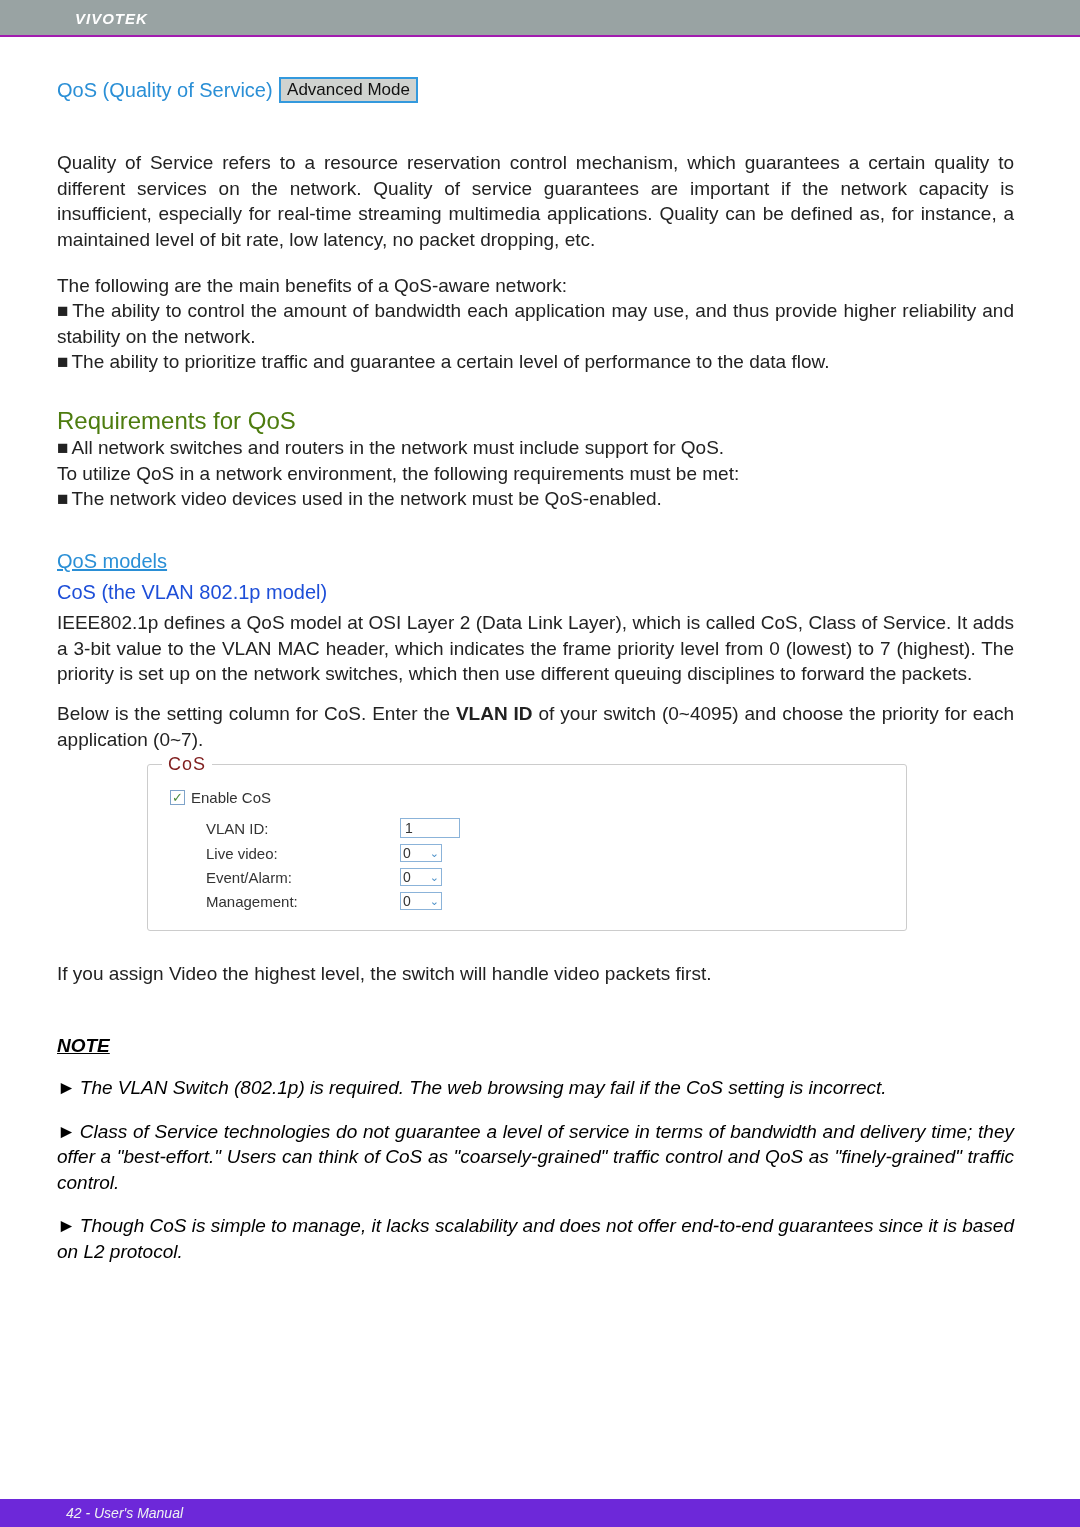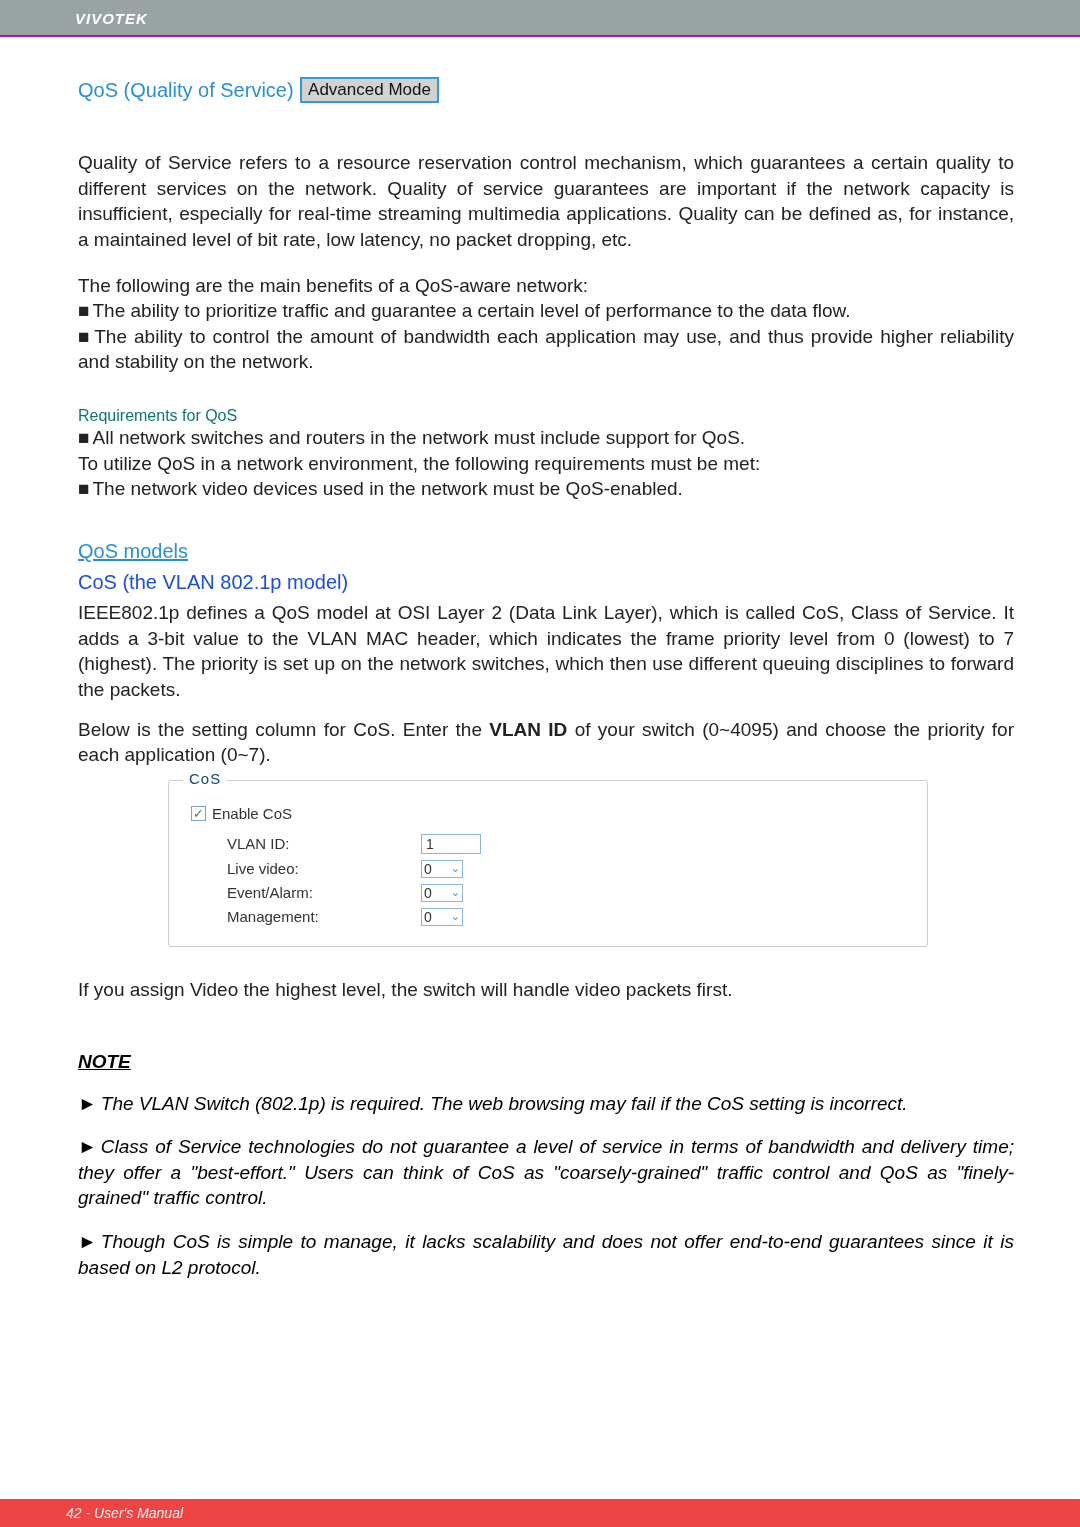--- a/index.html
+++ b/index.html
@@ -18,21 +18,21 @@
     }
     .header-bar .brand {
       color: #fff;
       font-weight: bold;
       font-style: italic;
       font-size: 15px;
       padding-left: 75px;
       letter-spacing: 1px;
     }
     .content {
-      padding: 40px 66px 0 78px;
+      padding: 40px 66px 0 57px;
     }
     .section-title {
       color: #2a8fd6;
       font-size: 20px;
       font-weight: normal;
       display: inline;
     }
     .badge-box {
       display: inline-block;
       border: 2px solid #3399dd;
@@ -52,22 +52,22 @@
     }
     .para-block { margin-bottom: 20px; margin-top: 47px; }
     .list-line {
       color: #222;
       font-size: 19px;
       line-height: 1.35;
       text-align: justify;
     }
     .bullet { padding-right: 3px; }
     .requirements-title {
-      color: #0f766e;
-      font-size: 16px;
+      color: #4d7c0f;
+      font-size: 24px;
       margin-top: 32px;
     }
     .qos-models {
       color: #2a8fd6;
       font-size: 20px;
       text-decoration: underline;
       margin-top: 38px;
       display: inline-block;
     }
     .cos-title {
@@ -83,23 +83,23 @@
       border: 1px solid #ccc;
       border-radius: 3px;
       padding: 18px 22px 14px 22px;
     }
     .cos-panel .legend {
       position: absolute;
       top: -11px;
       left: 14px;
       background: #fff;
       padding: 0 6px;
-      color: #0c4a6e;
+      color: #7f1d1d;
       letter-spacing: 1px;
-      font-size: 15px;
+      font-size: 18px;
     }
     .cos-row {
       display: flex;
       align-items: center;
       margin: 6px 0;
       font-size: 15px;
       color: #333;
     }
     .cos-checkbox-row {
       margin-bottom: 12px;
@@ -147,21 +147,21 @@
       line-height: 1.35;
       margin-top: 18px;
       text-align: justify;
     }
     .note-arrow { padding-right: 4px; }
     .footer {
       position: absolute;
       bottom: 0;
       left: 0;
       right: 0;
-      background: #ef4444;
+      background: #6d28d9;
       color: #eef2f2;
       font-style: italic;
       font-size: 14px;
       padding: 6px 0 6px 66px;
     }
     .spacer-sm { height: 8px; }
   </style>
 </head>
 <body>
 
@@ -173,24 +173,24 @@
 
   <div>
     <span class="section-title">QoS (Quality of Service)</span>
     <span class="badge-box">Advanced Mode</span>
   </div>
 
   <div class="para para-block">Quality of Service refers to a resource reservation control mechanism, which guarantees a certain quality to different services on the network. Quality of service guarantees are important if the network capacity is insufficient, especially for real-time streaming multimedia applications. Quality can be defined as, for instance, a maintained level of bit rate, low latency, no packet dropping, etc.</div>
 
   <div class="list-line">The following are the main benefits of a QoS-aware network:</div>
   <div class="list-line">
+    <span class="bullet">■</span><span>The ability to control the amount of bandwidth each application may use, and thus provide higher reliability and stability on the network.</span>
+  </div>
+  <div class="list-line">
     <span class="bullet">■</span><span>The ability to prioritize traffic and guarantee a certain level of performance to the data flow.</span>
-  </div>
-  <div class="list-line">
-    <span class="bullet">■</span><span>The ability to control the amount of bandwidth each application may use, and thus provide higher reliability and stability on the network.</span>
   </div>
 
   <div class="requirements-title">Requirements for QoS</div>
   <div class="list-line">
     <span class="bullet">■</span><span>All network switches and routers in the network must include support for QoS.</span>
   </div>
   <div class="list-line">To utilize QoS in a network environment, the following requirements must be met:</div>
   <div class="list-line">
     <span class="bullet">■</span><span>The network video devices used in the network must be QoS-enabled.</span>
   </div>

